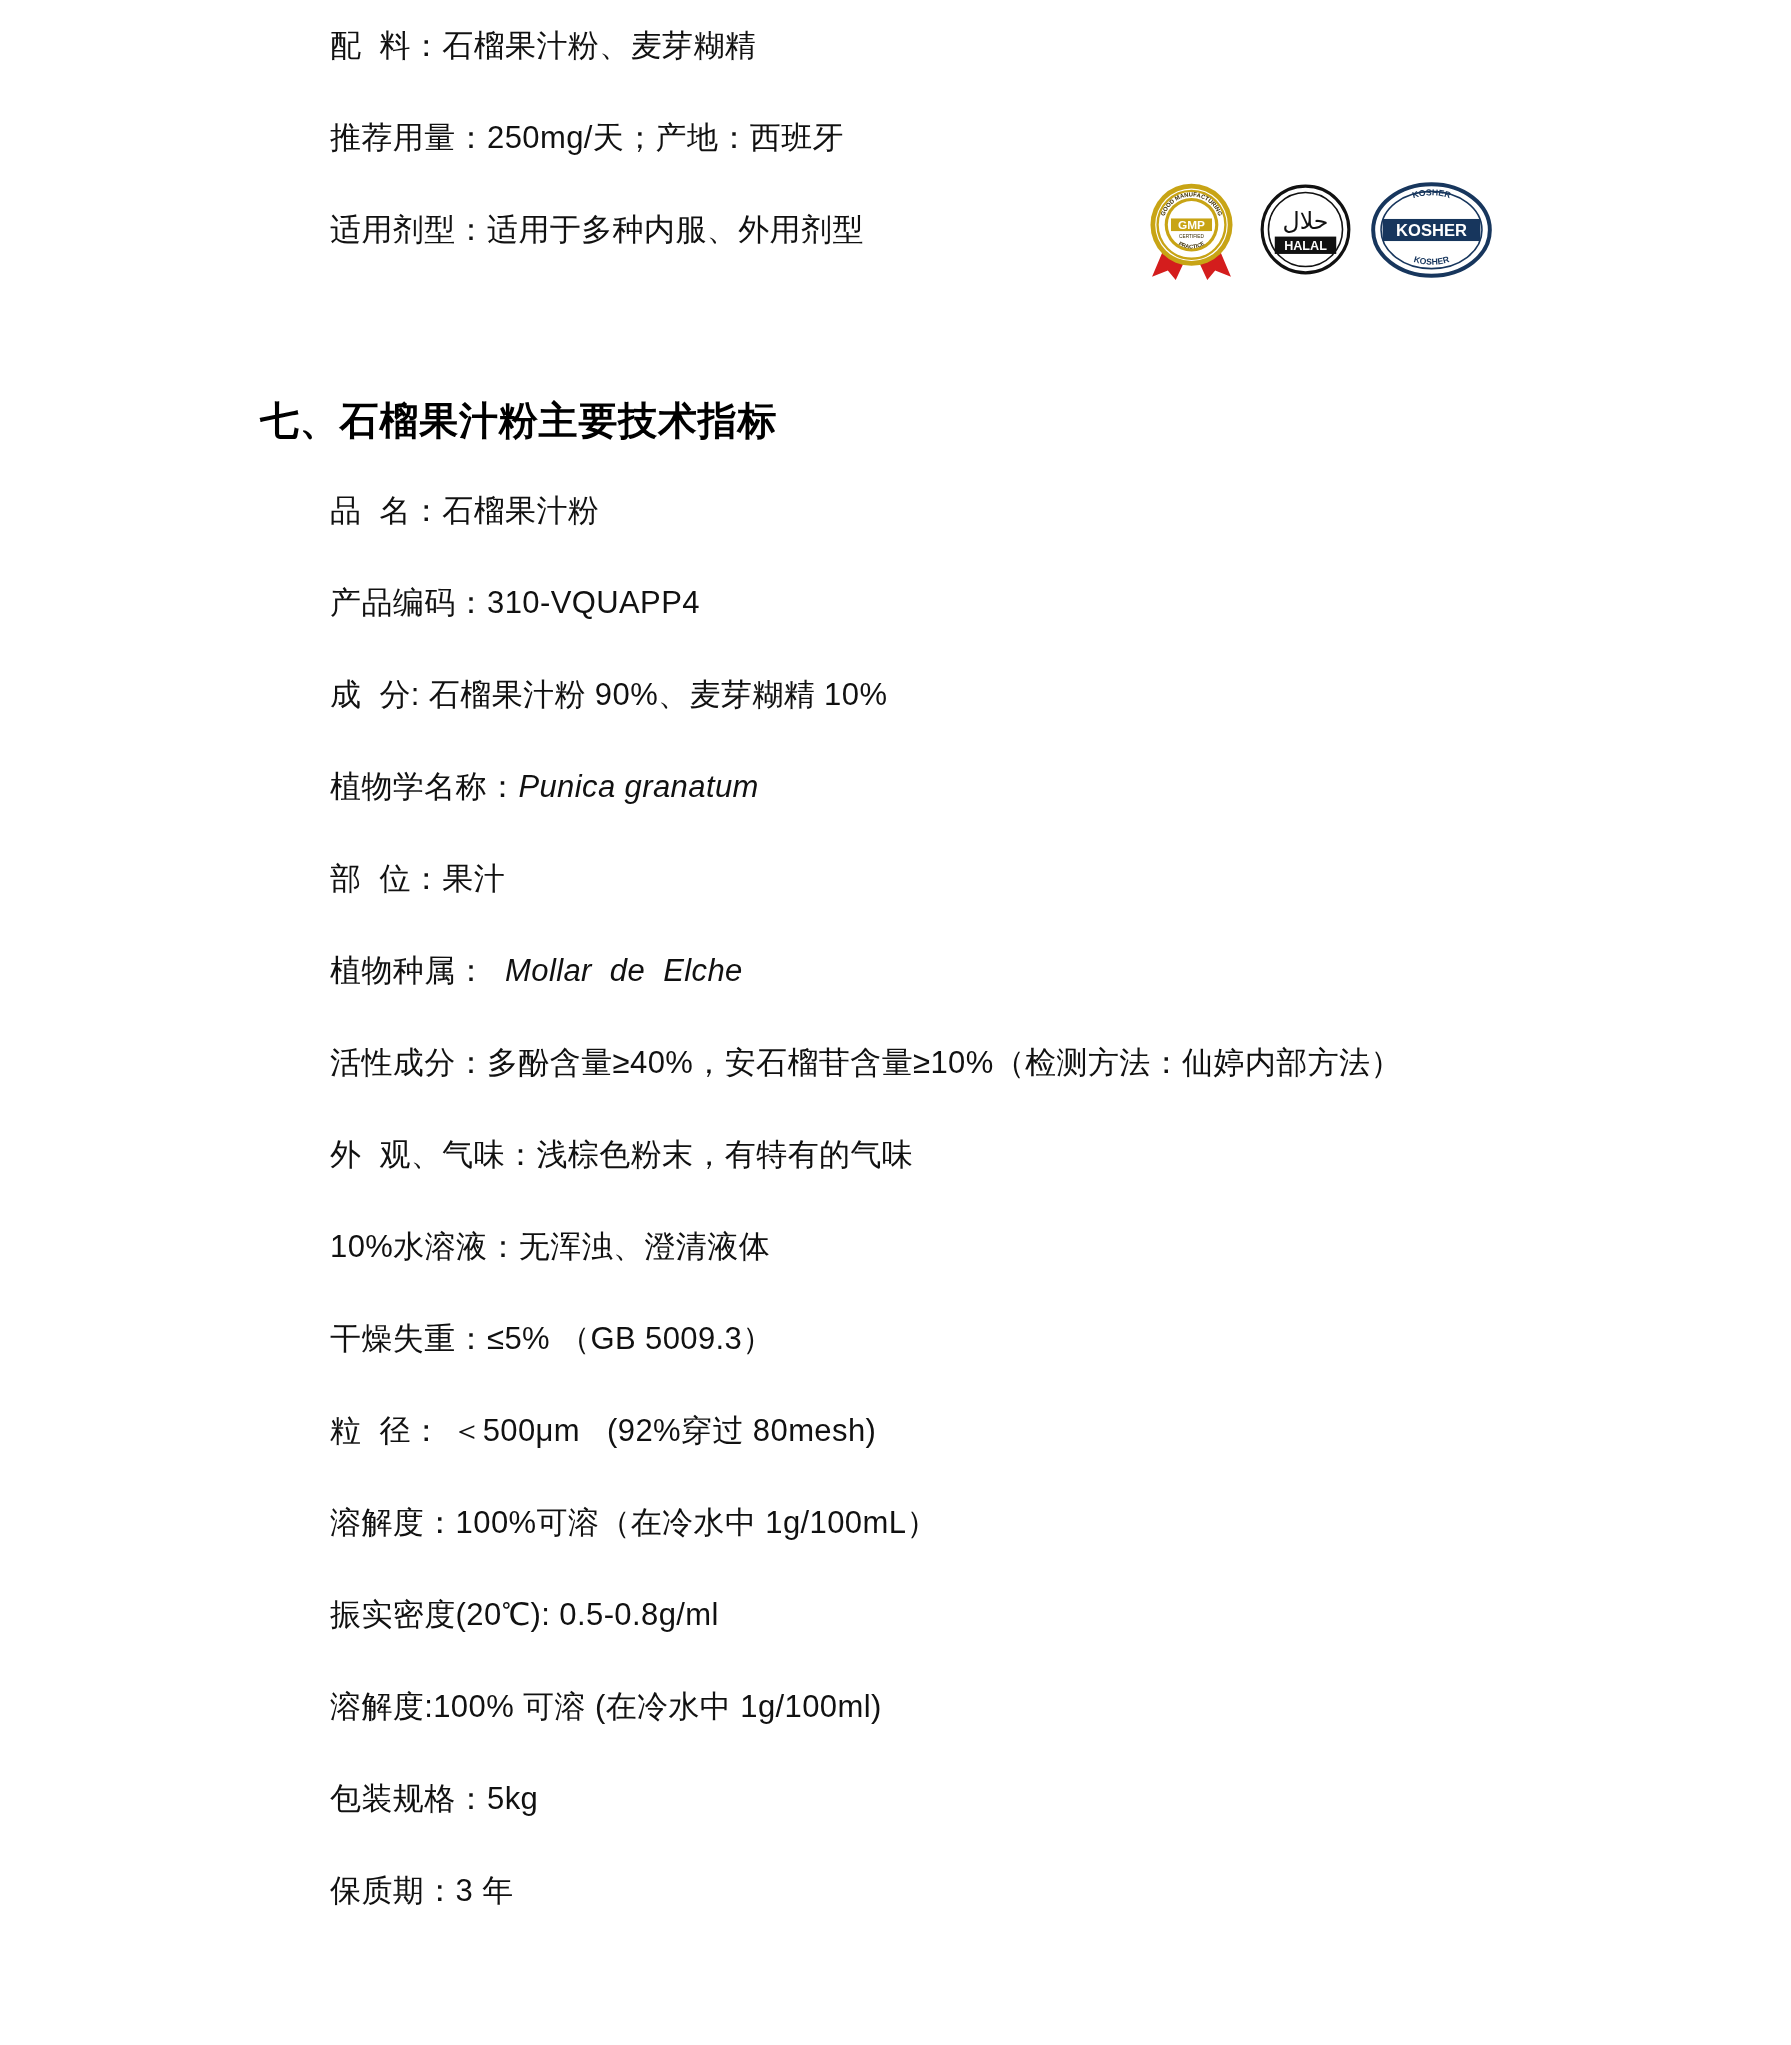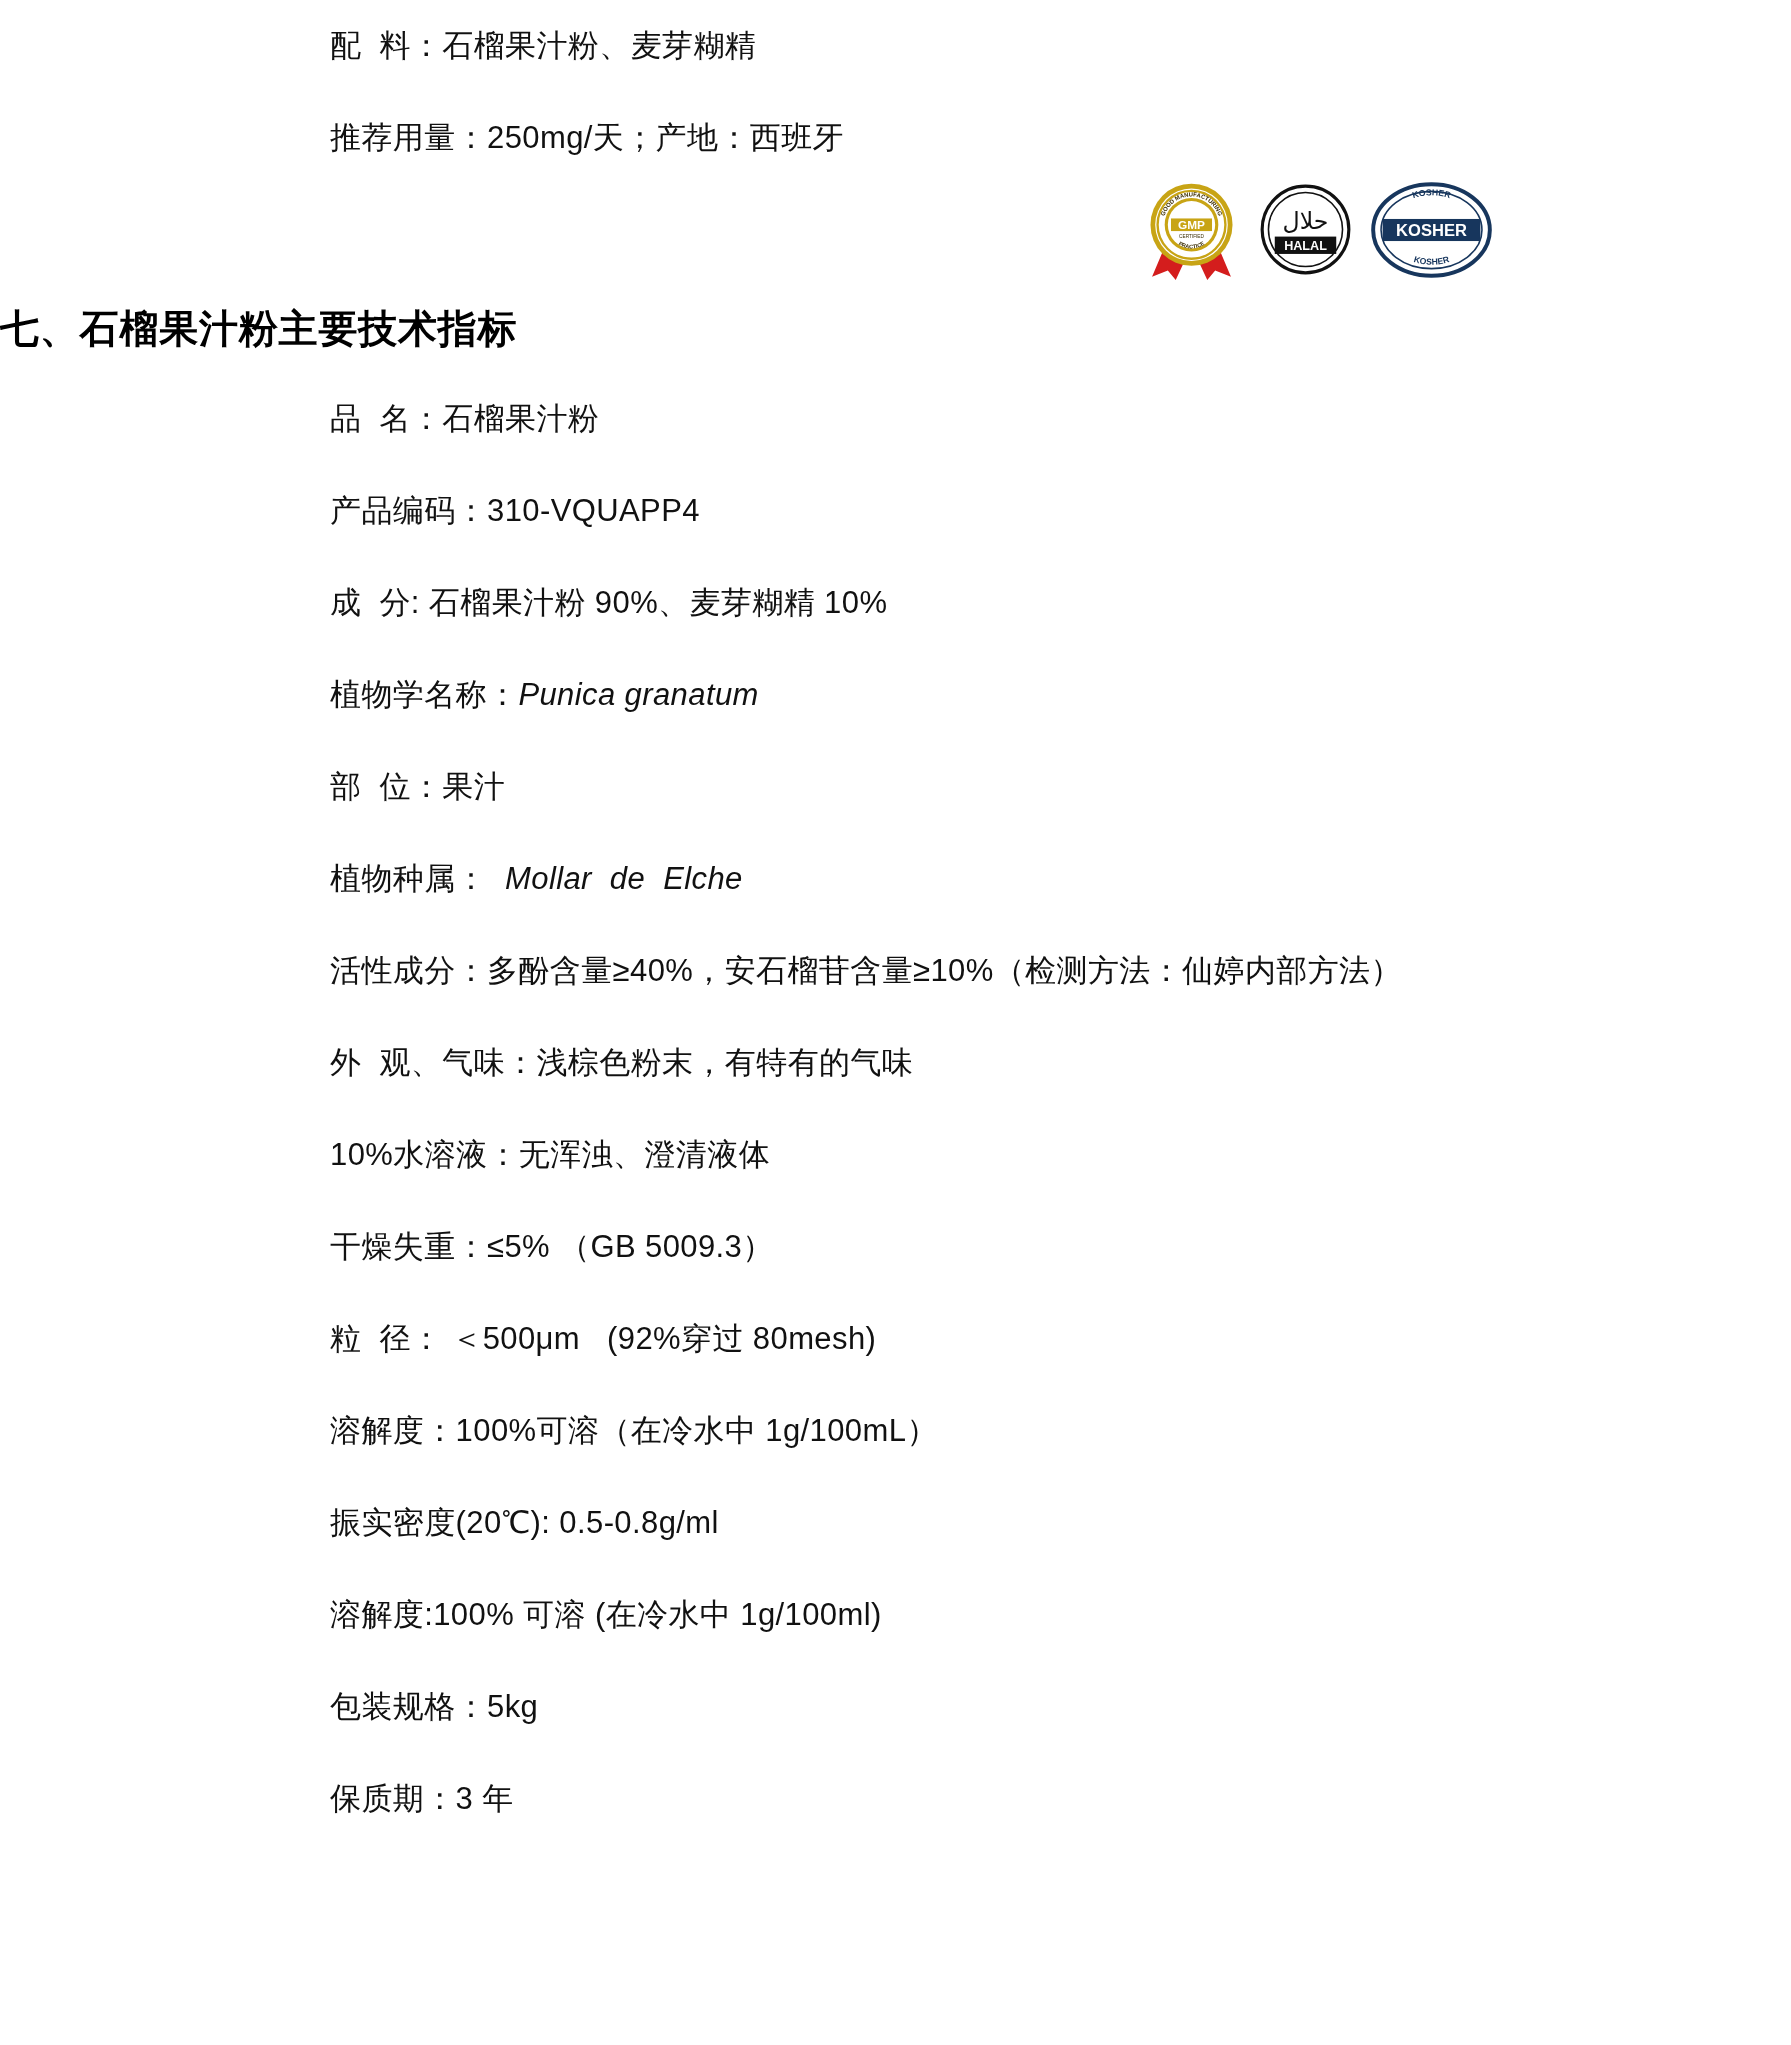--- a/index.html
+++ b/index.html
@@ -34,20 +34,21 @@
     white-space: pre-wrap;
     color: #111;
   }
   .para.first {
     padding-top: 30px;
   }
   .section-title {
     font-size: 39px;
     font-weight: bold;
     margin: 0 0 47px 0;
+    padding-left: 260px;
     letter-spacing: 0.8px;
     color: #000;
   }
   .spacer-lg {
     height: 88px;
   }
   .italic {
     font-style: italic;
     font-family: "Liberation Sans", sans-serif;
   }
@@ -135,20 +136,21 @@
         <rect x="16" y="48" width="124" height="28" fill="#17365d"></rect>
         <text x="78" y="70" font-size="21" font-weight="bold" fill="#ffffff" text-anchor="middle" font-family="Liberation Sans, sans-serif">KOSHER</text>
       </svg>
     </div>
 
   </div>
 
   <div class="block">
     <p class="para first">配  料：石榴果汁粉、麦芽糊精</p>
     <p class="para">推荐用量：250mg/天；产地：西班牙</p>
+    <p class="para">适用剂型：适用于多种内服、外用剂型</p>
   </div>
 
   <div class="spacer-lg"></div>
 
   <h2 class="section-title">七、石榴果汁粉主要技术指标</h2>
 
   <div class="block">
     <p class="para">品  名：石榴果汁粉</p>
     <p class="para">产品编码：310-VQUAPP4</p>
     <p class="para">成  分: 石榴果汁粉 90%、麦芽糊精 10%</p>

